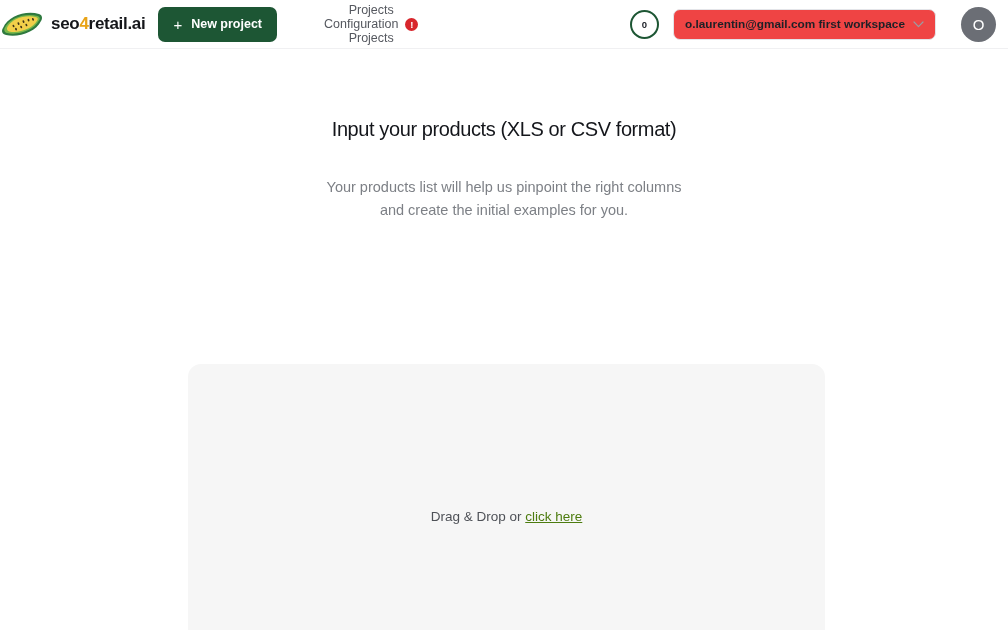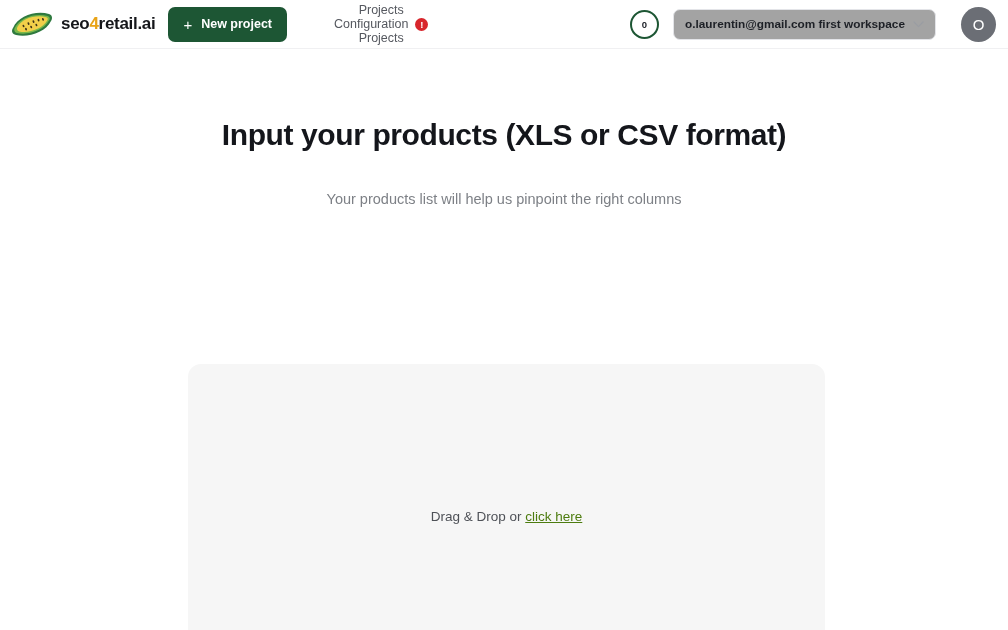--- a/index.html
+++ b/index.html
@@ -20,21 +20,20 @@
     background: #ffffff;
     border-bottom: 1px solid #f0f0f2;
     display: flex;
     align-items: center;
   }
 
   .brand {
     display: flex;
     align-items: center;
     gap: 7px;
-    padding-left: 10px;
     flex: 0 0 auto;
   }
 
   .logo-mark {
     width: 44px;
     height: 30px;
     flex: 0 0 auto;
     display: block;
   }
 
@@ -124,21 +123,21 @@
     flex: 0 0 auto;
     cursor: pointer;
   }
 
   .workspace-select {
     margin-left: 14px;
     height: 31px;
     min-width: 254px;
     border: 1px solid #e3e4e8;
     border-radius: 7px;
-    background: #a3a3a3;
+    background: #ef4444;
     display: flex;
     align-items: center;
     padding: 0 11px;
     cursor: pointer;
     gap: 8px;
   }
   .workspace-label {
     font-size: 11.8px;
     font-weight: bold;
     color: #1d2026;
@@ -170,22 +169,22 @@
   .main {
     position: relative;
     width: 1008px;
     height: 581px;
     background: #ffffff;
     text-align: center;
   }
 
   .page-title {
     margin-top: 68px;
-    font-size: 30px;
-    font-weight: bold;
+    font-size: 20px;
+    font-weight: normal;
     color: #14161b;
     letter-spacing: -0.4px;
     line-height: 1.2;
   }
 
   .subtitle {
     margin-top: 35px;
     font-size: 14.5px;
     color: #7d8086;
     line-height: 23px;
@@ -274,19 +273,20 @@
 
   </div>
 </div>
 
 <div class="main">
 
   <h1 class="page-title">Input your products (XLS or CSV format)</h1>
 
   <div class="subtitle">
     <div>Your products list will help us pinpoint the right columns</div>
+    <div>and create the initial examples for you.</div>
   </div>
 
   <div class="dropzone">
     <div class="dropzone-inner"><span>Drag &amp; Drop or </span><span class="dz-link">click here</span></div>
   </div>
 
 </div>
 
 </body></html>

